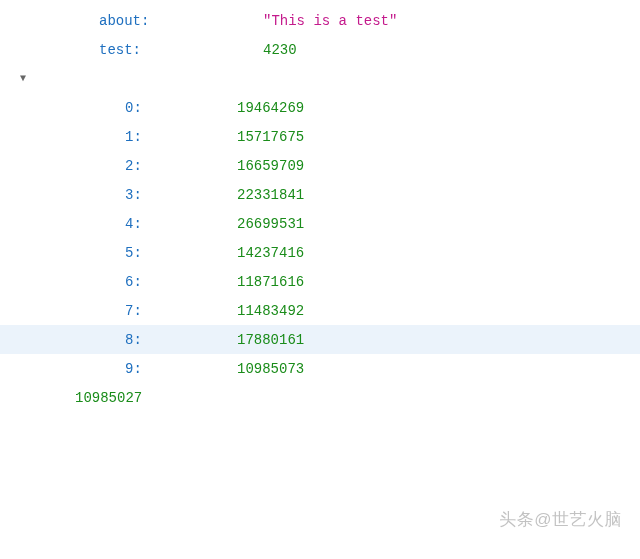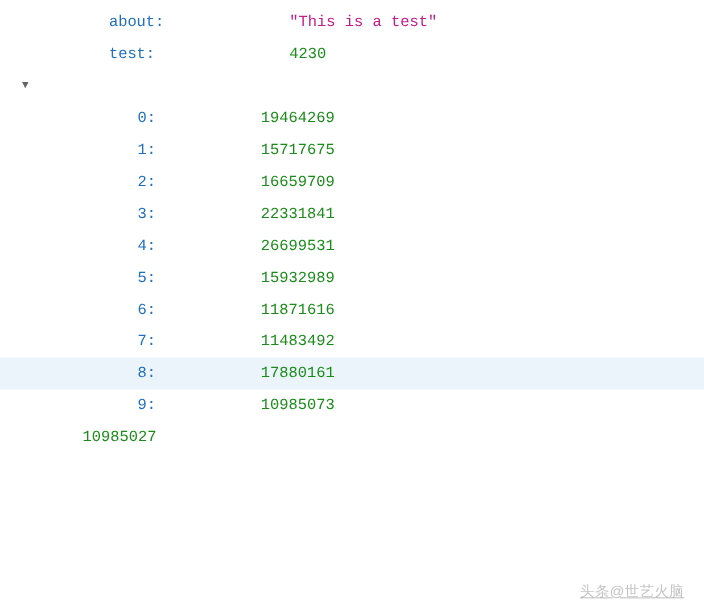--- a/index.html
+++ b/index.html
@@ -41,27 +41,26 @@
     }
     .val-string { color: #c41a8c; }
     .val-number { color: #1a8c1a; }
     .indent-1 { padding-left: 24px; }
     .indent-2 { padding-left: 50px; }
     .key-col-1 { width: 144px; }
     .key-col-2 { width: 118px; }
     .watermark {
       position: absolute;
       right: 18px;
-      bottom: 12px;
+      bottom: 28px;
       font-family: Arial, sans-serif;
-      font-size: 13px;
+      font-size: 17px;
       color: rgba(80,80,80,0.35);
       letter-spacing: 0.5px;
       user-select: none;
-      text-decoration: underline;
     }
   </style>
 </head>
 <body>
 
 <div class="tree">
 
   <div class="row">
     <span class="toggle"></span>
     <span class="indent-1 key-col-1"><span class="key">about</span><span class="colon">:</span></span>
@@ -106,21 +105,21 @@
 
   <div class="row">
     <span class="toggle"></span>
     <span class="indent-2 key-col-2"><span class="key">4</span><span class="colon">:</span></span>
     <span class="value val-number">26699531</span>
   </div>
 
   <div class="row">
     <span class="toggle"></span>
     <span class="indent-2 key-col-2"><span class="key">5</span><span class="colon">:</span></span>
-    <span class="value val-number">15932989</span>
+    <span class="value val-number">14237416</span>
   </div>
 
   <div class="row">
     <span class="toggle"></span>
     <span class="indent-2 key-col-2"><span class="key">6</span><span class="colon">:</span></span>
     <span class="value val-number">11871616</span>
   </div>
 
   <div class="row">
     <span class="toggle"></span>

